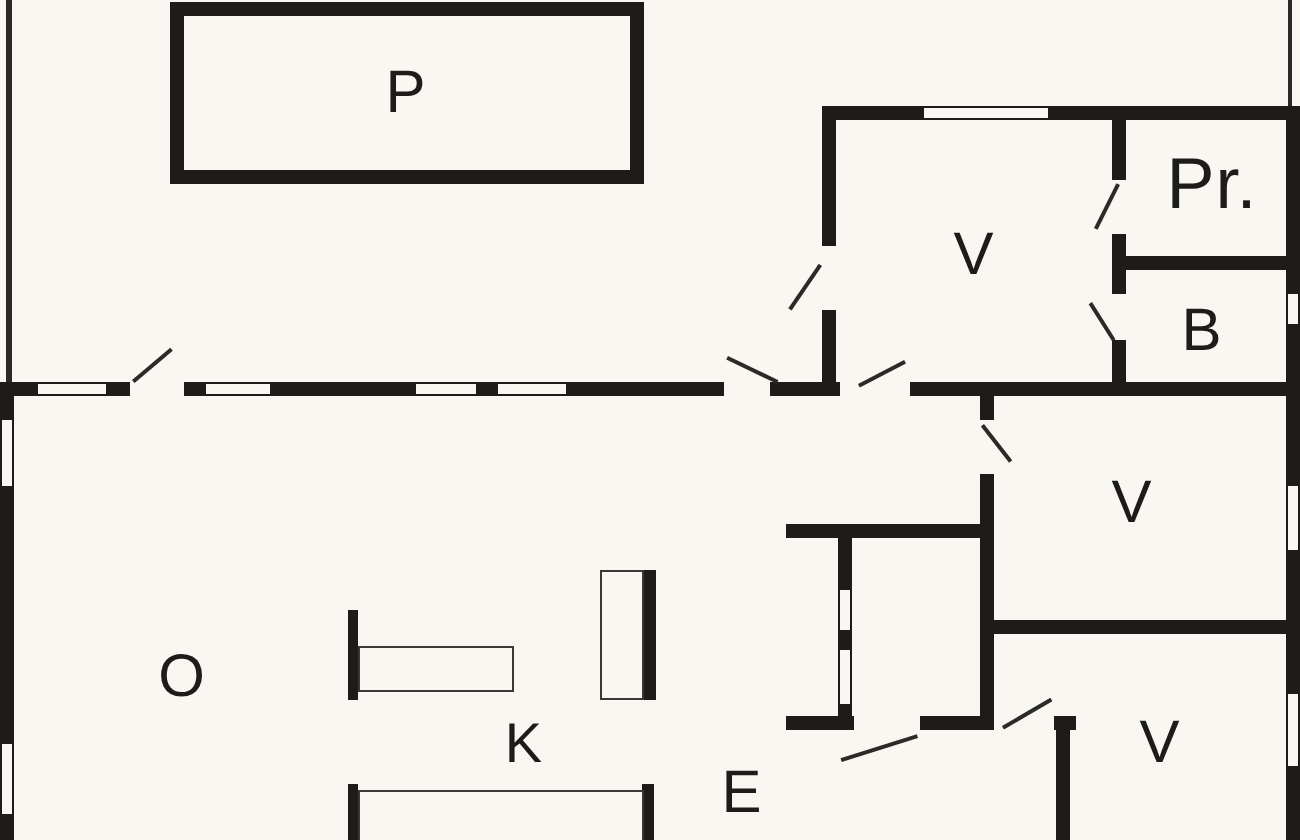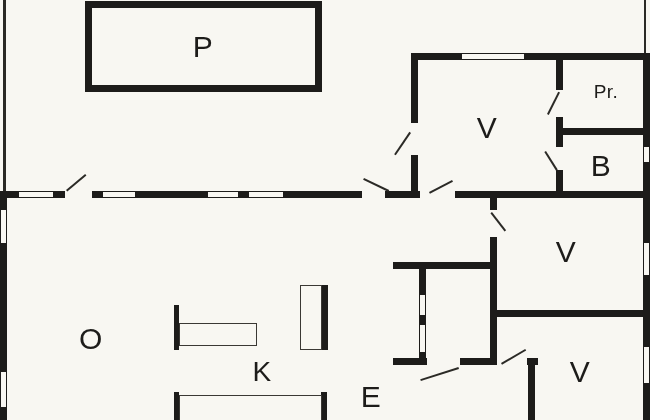--- a/index.html
+++ b/index.html
@@ -86,20 +86,20 @@
       <div class="furn-bar" style="left: 174px; top: 305px; width: 5px; height: 45px; background: rgb(29, 28, 26);"></div>
       <div class="furn-bar" style="left: 322px; top: 285px; width: 6px; height: 65px; background: rgb(29, 28, 26);"></div>
       <div class="furn-bar" style="left: 174px; top: 392px; width: 5px; height: 28px; background: rgb(29, 28, 26);"></div>
       <div class="furn-bar" style="left: 321px; top: 392px; width: 6px; height: 28px; background: rgb(29, 28, 26);"></div>
       <div class="furn-rect" style="left: 179px; top: 323px; width: 78px; height: 23px; border-color: rgb(58, 56, 52);"></div>
       <div class="furn-rect" style="left: 300px; top: 285px; width: 22px; height: 65px; border-color: rgb(58, 56, 52);"></div>
       <div class="furn-rect" style="left: 179px; top: 395px; width: 143px; height: 26px; border-color: rgb(58, 56, 52);"></div>
     </div>
   <div class="room-label" style="left: 203px; top: 47px; font-size: 30px;">P</div>
   <div class="room-label" style="left: 487px; top: 128px; font-size: 30px;">V</div>
-  <div class="room-label" style="left: 606px; top: 92px; font-size: 19px;">Pr.</div>
+  <div class="room-label" style="left: 606px; top: 92px; font-size: 36px;">Pr.</div>
   <div class="room-label" style="left: 601px; top: 166px; font-size: 30px;">B</div>
   <div class="room-label" style="left: 566px; top: 252px; font-size: 30px;">V</div>
   <div class="room-label" style="left: 91px; top: 339px; font-size: 30px;">O</div>
   <div class="room-label" style="left: 262px; top: 372px; font-size: 28px;">K</div>
   <div class="room-label" style="left: 371px; top: 397px; font-size: 30px;">E</div>
   <div class="room-label" style="left: 580px; top: 372px; font-size: 30px;">V</div>
 </div>
 
 </body></html>

